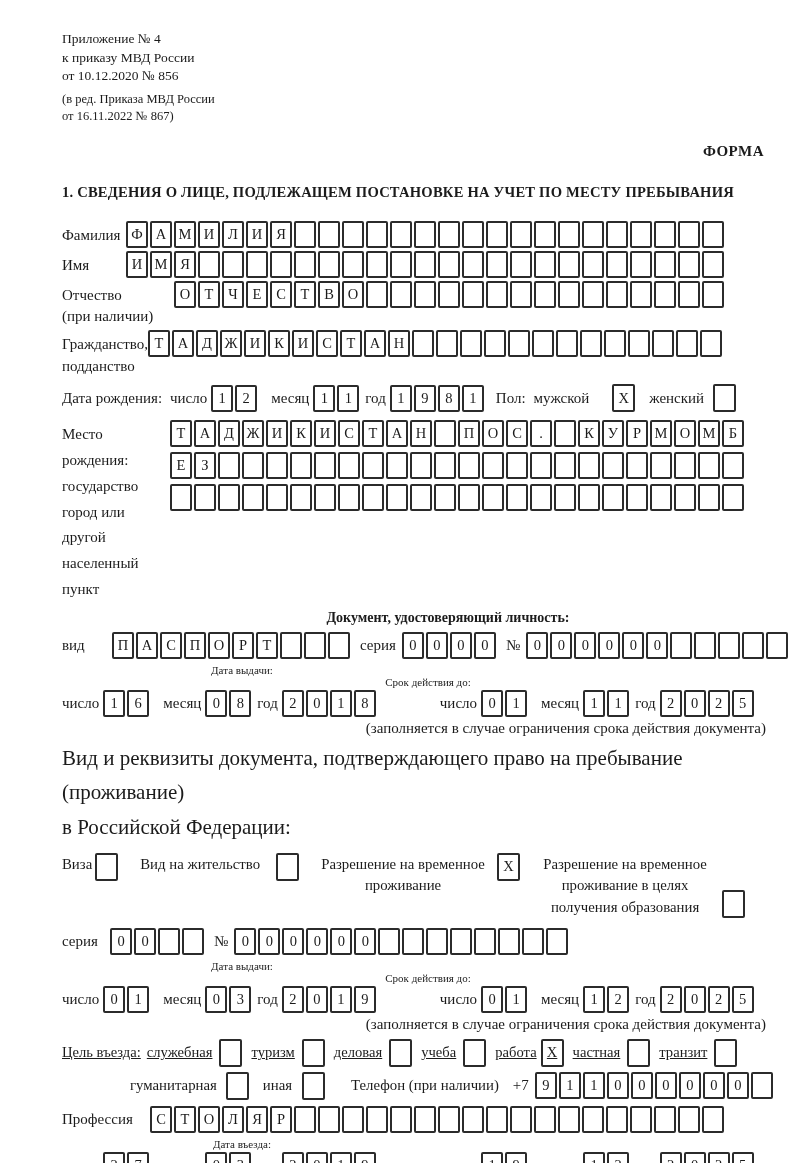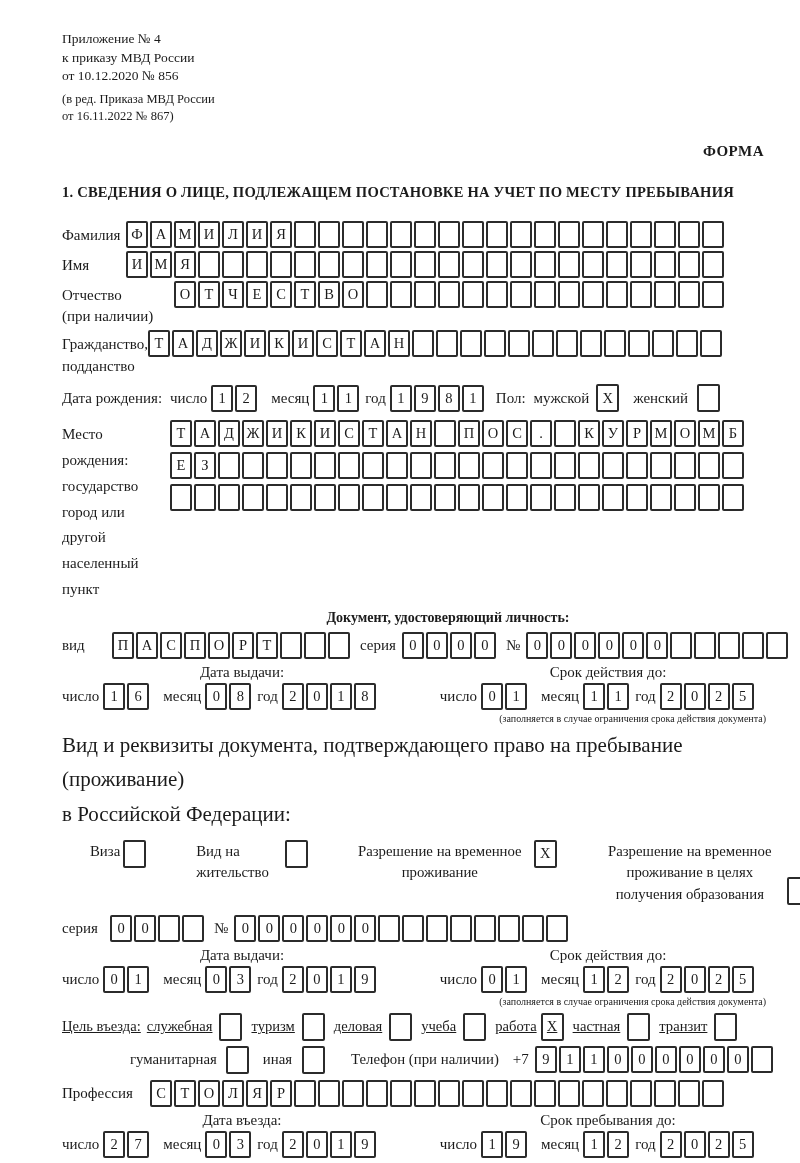--- a/index.html
+++ b/index.html
@@ -26,34 +26,34 @@
   .w88{width:88px;}
   .sub{font-size:15px;line-height:1.5;}
 
   .boxes{display:flex;flex:none;}
   .cell{box-sizing:content-box;width:18px;height:23px;border:2px solid #2b2b2b;border-radius:2px;margin-right:2px;display:inline-flex;align-items:center;justify-content:center;font-size:14.5px;font-weight:normal;flex:none;background:#fff;}
   .checkbox{box-sizing:content-box;width:19px;height:24px;border:2px solid #2b2b2b;border-radius:2px;display:inline-flex;align-items:center;justify-content:center;font-size:14.5px;flex:none;background:#fff;}
   .stack{display:flex;flex-direction:column;gap:5px;}
 
   .doc-heading{text-align:center;font-weight:bold;font-size:14px;margin:7px 0 6px 40px;}
   .inline-lbl{font-size:15px;padding:4px 6px 0 8px;flex:none;}
-  .dates-head{display:flex;font-size:15px;margin-top:5px;}
+  .dates-head{display:flex;font-size:11px;margin-top:5px;flex-direction:column;}
   .dates-head .lh{width:360px;text-align:center;}
   .dates-head .rh{flex:1;text-align:center;}
   .dates-row{display:flex;align-items:center;margin-top:2px;}
   .dategroup{display:flex;align-items:center;}
   .dategroup .dlabel{font-size:15px;padding-right:4px;flex:none;}
   .dategroup .gap{width:12px;flex:none;}
   .rgroup{margin-left:62px;}
-  .note{font-size:10px;text-align:right;margin:3px 28px 4px 0;}
+  .note{font-size:15px;text-align:right;margin:3px 28px 4px 0;}
   .intro{font-size:21px;line-height:1.65;}
 
   .rvp-row{display:flex;align-items:flex-start;margin-top:6px;margin-bottom:10px;}
   .rvp-item{display:flex;align-items:flex-start;}
-  .rvp-item .lbl{font-size:14.8px;line-height:1.45;padding-top:3px;margin-left:28px;}
+  .rvp-item .lbl{font-size:14.8px;line-height:1.45;padding-top:3px;}
   .rvp-item .lbl.c2{width:172px;text-align:center;}
   .rvp-item .lbl.c3{width:178px;text-align:center;}
   .rvp-item .checkbox{margin-left:8px;margin-top:2px;}
 
   .purpose-row{display:flex;align-items:center;margin-top:6px;font-size:14.6px;text-decoration:underline;}
   .purpose-row .opt{display:flex;align-items:center;margin-right:9px;}
   .purpose-row .opt .checkbox{margin-left:7px;}
   .purpose2{display:flex;align-items:center;margin-top:5px;font-size:14.8px;}
   .purpose2 .indent{width:68px;flex:none;}
   .phone-prefix{font-size:15px;padding:0 6px 0 14px;flex:none;}
@@ -218,21 +218,21 @@
         <span class="gap" style="width:4px;"></span>
         <span class="dlabel">год</span>
         <span class="boxes">
             <span class="cell">1</span>
             <span class="cell">9</span>
             <span class="cell">8</span>
             <span class="cell">1</span>
           </span>
       </span>
       <span class="flabel" style="padding:0 8px 0 10px;">Пол:</span>
-      <span class="flabel" style="padding:0 7px 0 0;">мужской</span>
+      <span class="flabel" style="padding:0 23px 0 0;">мужской</span>
       <span class="checkbox">X</span>
       <span class="flabel" style="padding:0 9px 0 14px;">женский</span>
       <span class="checkbox"></span>
     </div>
 
     <div class="frow" style="margin-top:8px;">
       <span class="flabel w103" style="line-height:1.72;padding-top:2px;">
         <span>Место рождения:</span><br>
         <span>государство</span><br>
         <span>город или другой</span><br>
@@ -587,21 +587,20 @@
           <span class="cell"></span>
           <span class="cell"></span>
           <span class="cell"></span>
           <span class="cell"></span>
           <span class="cell"></span>
         </span>
     </div>
 
     <div class="dates-head">
       <span class="lh">Дата въезда:</span>
-      <span class="rh">Срок пребывания до:</span>
     </div>
     <div class="dates-row">
       <span class="dategroup">
         <span class="dlabel">число</span>
         <span class="boxes">
             <span class="cell">2</span>
             <span class="cell">7</span>
           </span>
         <span class="gap"></span>
         <span class="dlabel">месяц</span>

